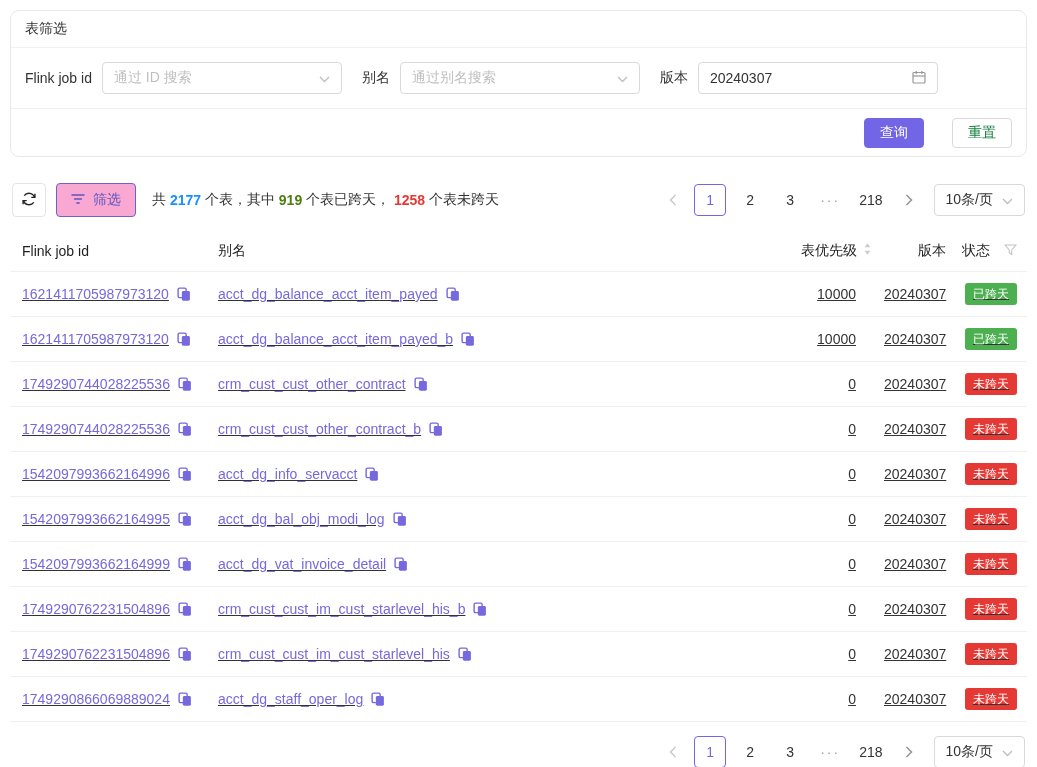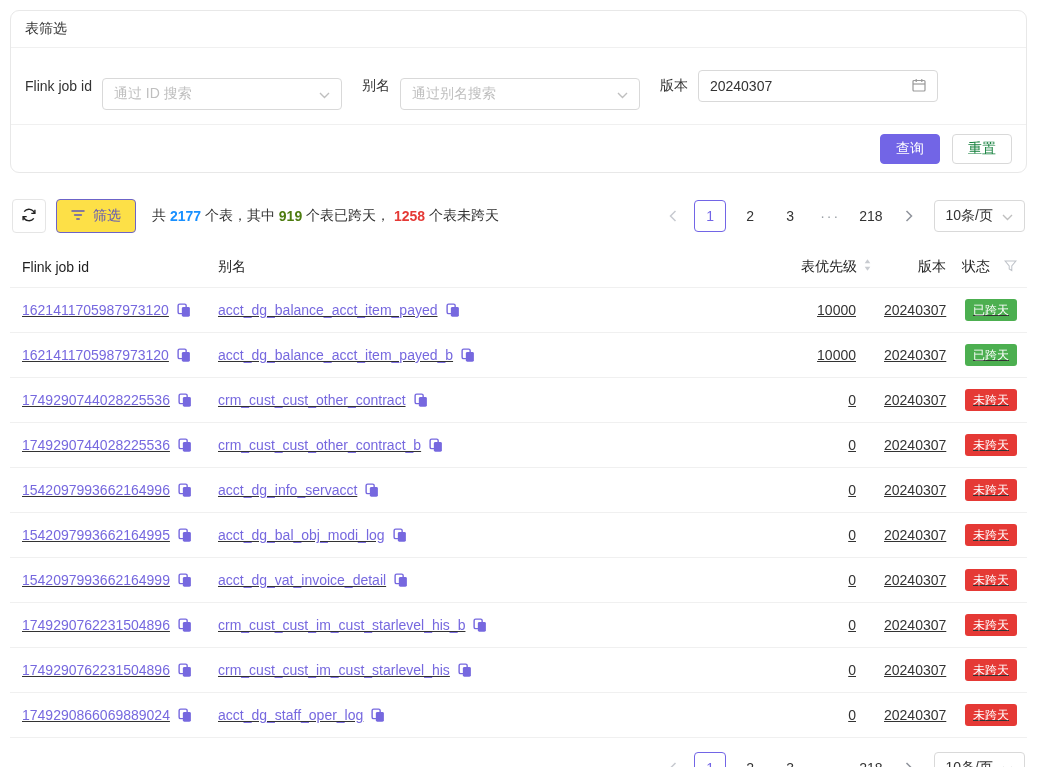--- a/index.html
+++ b/index.html
@@ -10,36 +10,36 @@
   
   .filter-card { border:1px solid #e8e8e8; border-radius:9px; background:#fff; }
   .card-header { height:37px; display:flex; align-items:center; padding:0 14px;
     border-bottom:1px solid #f0f0f0; color:#333; }
   .card-body { padding:14px 14px; border-bottom:1px solid #f0f0f0; }
   .form-row { display:flex; align-items:center; }
   .form-row label { margin-right:10px; white-space:nowrap; }
   .select, .date-input { height:32px; border:1px solid #d9d9d9; border-radius:4px;
     background:#fff; display:flex; align-items:center; justify-content:space-between;
     padding:0 11px; width:240px; cursor:pointer; }
-  .select { margin-right:20px;margin-top:16px; }
+  .select { margin-right:20px; }
   .placeholder { color:#bfbfbf; }
   .date-input .value { color:#333; font-weight:500; }
   .card-footer { height:47px; display:flex; align-items:center; justify-content:flex-end;
-    gap:12px; padding:0 14px; }
+    gap:28px; padding:0 14px; }
   .btn { height:30px; padding:0 15px; border:1px solid #d9d9d9; border-radius:4px;
     background:#fff; color:#15803d; font-size:14px; cursor:pointer;
     font-family:inherit; display:inline-flex; align-items:center; }
   .btn.primary { background:#7265e6; border-color:#7265e6; color:#fff; }
 
   
   .toolbar { margin-top:26px; display:flex; align-items:center; padding:0 2px; }
   .icon-btn { width:34px; height:34px; border:1px solid #e5e5e5; border-radius:4px;
     background:#fff; display:flex; align-items:center; justify-content:center; cursor:pointer; }
   .btn-filter { margin-left:10px; height:34px; padding:0 14px; border:1px solid #6c63c8;
-    border-radius:4px; background:#fde047; color:#5d55b8; display:flex; align-items:center;
+    border-radius:4px; background:#f9a8d4; color:#5d55b8; display:flex; align-items:center;
     gap:8px; font-size:14px; cursor:pointer; font-family:inherit; }
   .summary { margin-left:16px; display:flex; align-items:center; white-space:pre; }
   .summary .num { font-weight:700; }
   .num.blue { color:#1890ff; } .num.green { color:#4d7c0f; } .num.red { color:#e53935; }
 
   
   .pager { display:flex; align-items:center; gap:8px; }
   .toolbar .pager { margin-left:auto; }
   .page-item { min-width:32px; height:32px; padding:0 4px; display:flex; align-items:center;
     justify-content:center; border:1px solid transparent; border-radius:4px; color:#333;

